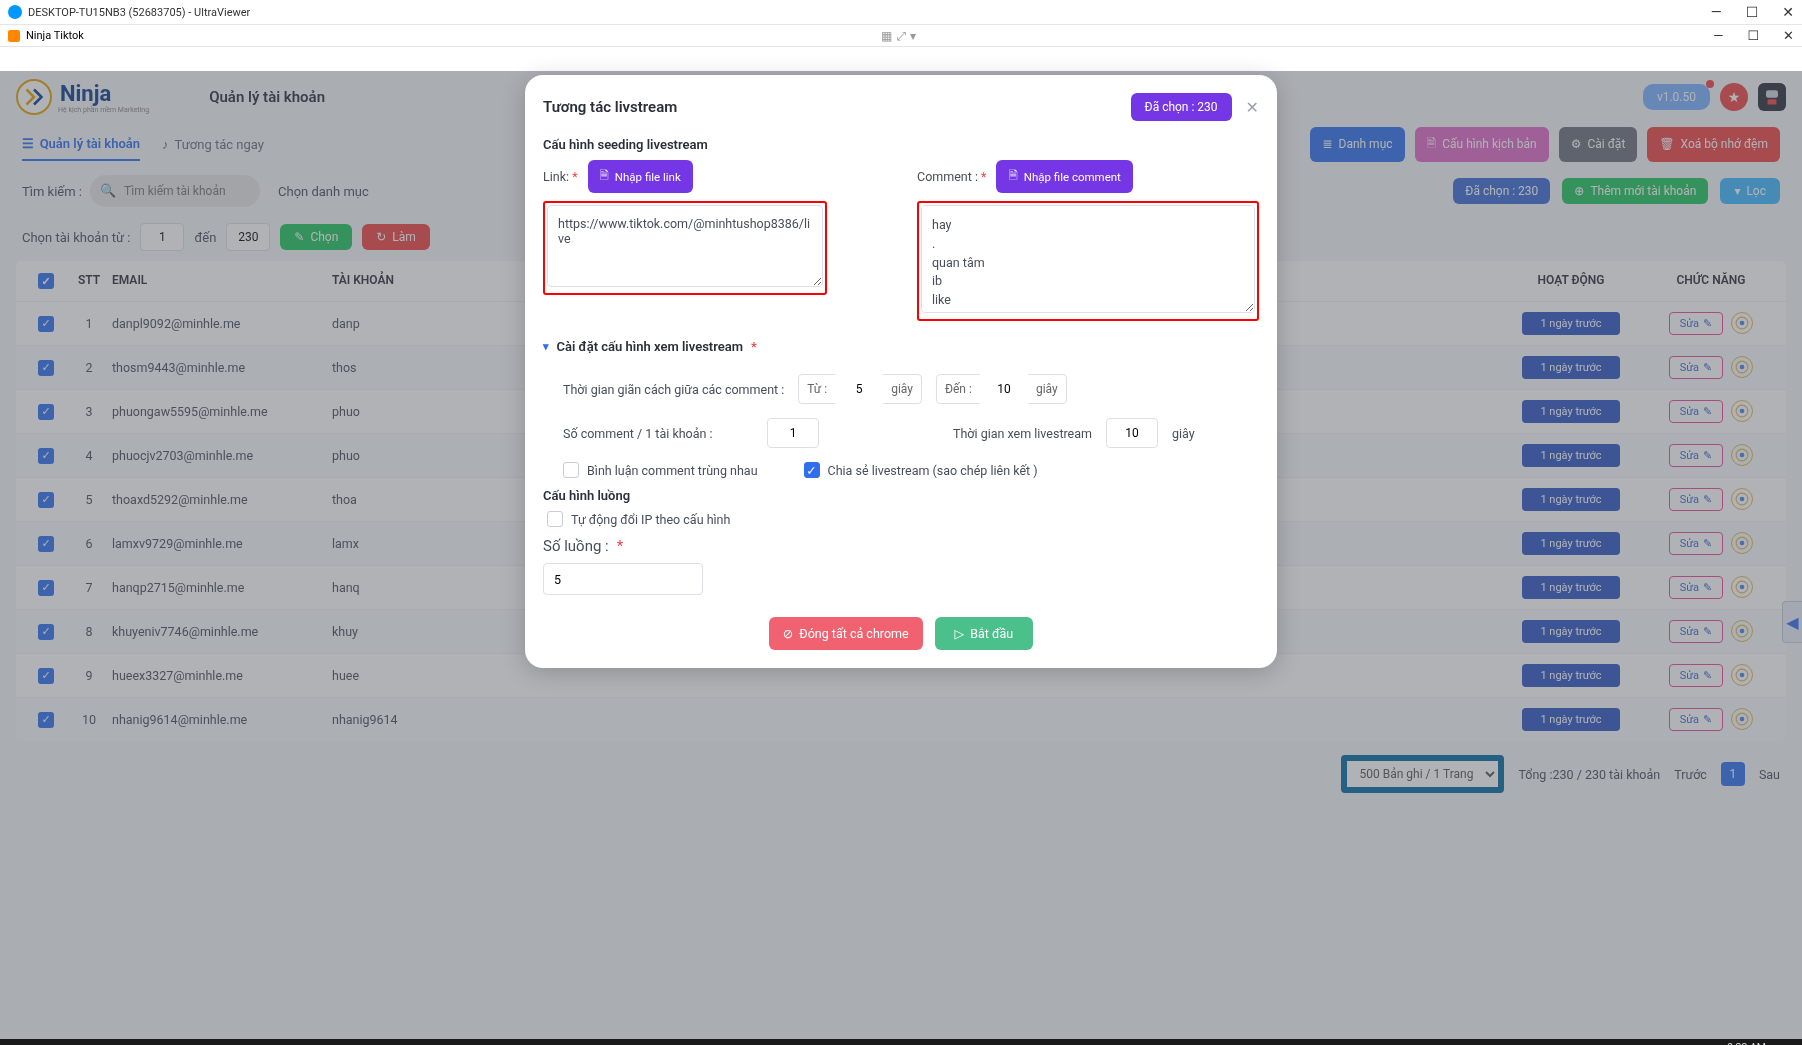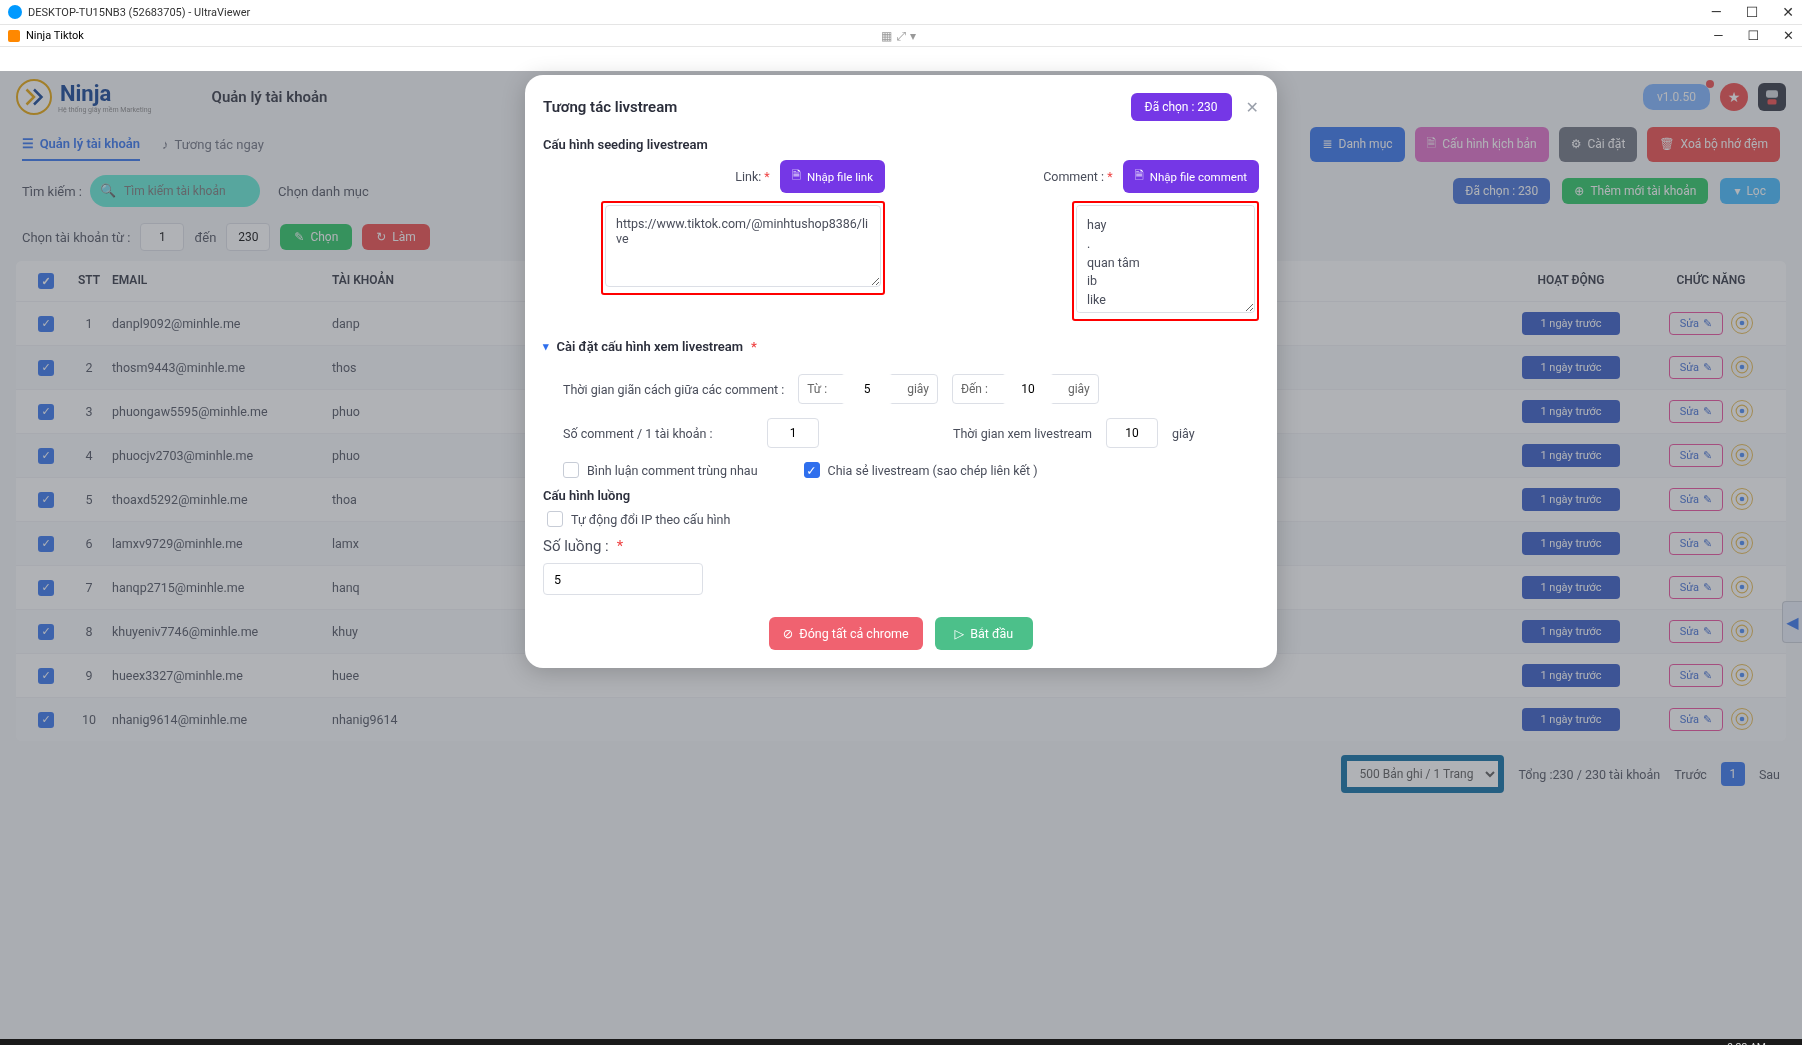--- a/index.html
+++ b/index.html
@@ -41,21 +41,21 @@
 .tabs-right { margin-left:auto; display:flex; gap:10px;}
 .pill-btn { font-size:12px; padding:7px 12px; border-radius:6px; color:#fff; display:flex; align-items:center; gap:6px; border:none;}
 .pill-blue { background:#2f6fed; }
 .pill-pink { background:#e069c7; }
 .pill-gray { background:#6b6f7d; }
 .pill-red  { background:#ef4444; }
 
 
 .filter-row { padding: 10px 22px; display:flex; align-items:center; gap:18px; font-size:13px; color:#4a4e5b;}
 .search-wrap { display:flex; align-items:center; gap:8px; }
-.search-input { height:32px; border:none; border-radius:16px; background:#5eead4; padding:0 14px 0 34px; font-size:12px; width:170px; color:#666;}
+.search-input { height:32px; border:none; border-radius:16px; background:#e5e5e5; padding:0 14px 0 34px; font-size:12px; width:170px; color:#666;}
 .search-box { position:relative; }
 .search-box .mag { position:absolute; left:10px; top:8px; color:#9aa0ab; font-size:13px;}
 .badge-blue { background:#3d6bd4; color:#fff; font-size:12px; padding:6px 12px; border-radius:6px; display:flex; align-items:center; gap:6px;}
 .badge-green { background:#22c55e; color:#fff; font-size:12px; padding:6px 12px; border-radius:6px; display:flex; align-items:center; gap:6px;}
 .badge-cyan { background:#3db9ff; color:#fff; font-size:12px; padding:6px 14px; border-radius:6px; display:flex; align-items:center; gap:6px;}
 .filter-right { margin-left:auto; display:flex; gap:12px; align-items:center;}
 
 
 .range-row { padding: 6px 22px 10px 22px; display:flex; align-items:center; gap:10px; font-size:13px; color:#4a4e5b;}
 .range-row input[type=text]{ width:44px; height:28px; border:1px solid #dcdfe6; border-radius:4px; text-align:center; font-size:12px;}
@@ -90,33 +90,33 @@
 
 
 .overlay { position:absolute; inset:0; background:rgba(80,84,94,0.45); display:flex; align-items:flex-start; justify-content:center; padding-top:4px;}
 .modal { width:752px; background:#fff; border-radius:18px; padding:18px 18px 18px 18px; position:relative; box-shadow:0 4px 24px rgba(0,0,0,0.2);}
 .modal-head { display:flex; align-items:center; margin-bottom:16px;}
 .modal-title { font-size:15px; font-weight:600; color:#2b2e3b;}
 .modal-head .close { margin-left: 14px; color:#9aa0ab; font-size:16px; cursor:default;}
 .modal-selected { margin-left:auto; background:#7537e6; color:#fff; font-size:12px; padding:7px 14px; border-radius:6px;}
 .section-title { font-size:13px; font-weight:600; color:#2b2e3b; margin:8px 0;}
 .form-row { display:flex; gap:32px; margin-bottom:12px; align-items:flex-start;}
-.form-col { flex:1; display:flex; flex-direction:column;align-items:flex-end;}
+.form-col { flex:1; display:flex; flex-direction:column;}
 .label-line { display:flex; align-items:center; gap:10px; font-size:12.5px; color:#4a4e5b; margin-bottom:8px;}
 .req { color:#ef4444; }
 .import-btn { background:#7537e6; color:#fff; border:none; font-size:11.5px; padding:7px 12px; border-radius:6px; display:flex; gap:6px; align-items:center;}
 .textarea-outline { border:2.5px solid #ff0000; border-radius:3px; padding:2px;}
 .ta { width:100%; border:1px solid #dcdfe6; border-radius:4px; padding:10px; font-size:12.5px; color:#4a4e5b; resize:vertical; font-family:inherit;}
 .ta.link { height:82px;}
 .ta.cmt { height:108px; line-height:1.5;}
 .collapse-head { display:flex; align-items:center; gap:8px; font-size:13px; font-weight:600; color:#2b2e3b; padding:6px 0;}
 .collapse-head .chev { color:#2f6fed; font-size:11px;}
 .config-line { display:flex; align-items:center; gap:14px; font-size:12.5px; color:#4a4e5b; margin:14px 0 14px 20px;}
 .mini-input { width:52px; height:30px; border:1px solid #dcdfe6; border-radius:4px; text-align:center; font-size:12px;}
-.unit-box { border:1px solid #dcdfe6; border-radius:4px; height:30px; display:flex; align-items:center; padding:0 8px; gap:14px; font-size:12px; color:#666; background:#fff;}
+.unit-box { border:1px solid #dcdfe6; border-radius:4px; height:30px; display:flex; align-items:center; padding:0 8px; gap:6px; font-size:12px; color:#666; background:#fff;}
 .check-row { display:flex; gap:46px; margin:14px 0 10px 20px; font-size:12.5px; color:#4a4e5b; align-items:center;}
 .check { width:16px; height:16px; border:1px solid #c7ccd6; border-radius:3px; display:inline-flex; align-items:center; justify-content:center;}
 .check.on { background:#2f6fed; border-color:#2f6fed; color:#fff;}
 .luong-row { margin:10px 0 0 0; font-size:15px; color:#4a4e5b; display:flex; gap:8px; align-items:center;}
 .luong-input { width:160px; height:32px; border:1px solid #dcdfe6; border-radius:4px; padding:0 10px; font-size:12.5px; margin-top:8px;}
 .modal-footer { display:flex; gap:12px; justify-content:center; margin-top:22px;}
 .btn-close-chrome { background:#f06270; color:#fff; border:none; padding:9px 14px; border-radius:6px; font-size:12.5px; display:flex; gap:6px; align-items:center;}
 .btn-start { background:#4cc08a; color:#fff; border:none; padding:9px 20px; border-radius:6px; font-size:12.5px; display:flex; gap:6px; align-items:center;}
 
 
@@ -163,21 +163,21 @@
   <div class="header">
     <div class="logo">
       <div class="logo-badge">
         <svg viewBox="0 0 24 24">
             <path d="M3 3 L12 12 L3 21" stroke="#e6a300" stroke-width="3" fill="none"></path>
             <path d="M12 3 L21 12 L12 21" stroke="#0a3d91" stroke-width="3" fill="none"></path>
           </svg>
       </div>
       <div>
         <div class="logo-text">Ninja</div>
-        <div class="logo-sub">Hệ thống giây mềm Marketing</div>
+        <div class="logo-sub">Hệ kịch phần mềm Marketing</div>
       </div>
     </div>
     <div class="page-title">Quản lý tài khoản</div>
     <div class="header-right">
       <div class="version-btn">v1.0.50</div>
       <div class="star-badge">★</div>
       <div class="avatar">
         <svg width="18" height="18" viewBox="0 0 24 24">
             <rect x="4" y="3" width="16" height="10" rx="3" fill="#d1d5db"></rect>
             <rect x="6" y="15" width="12" height="7" rx="2" fill="#ef4444"></rect>

